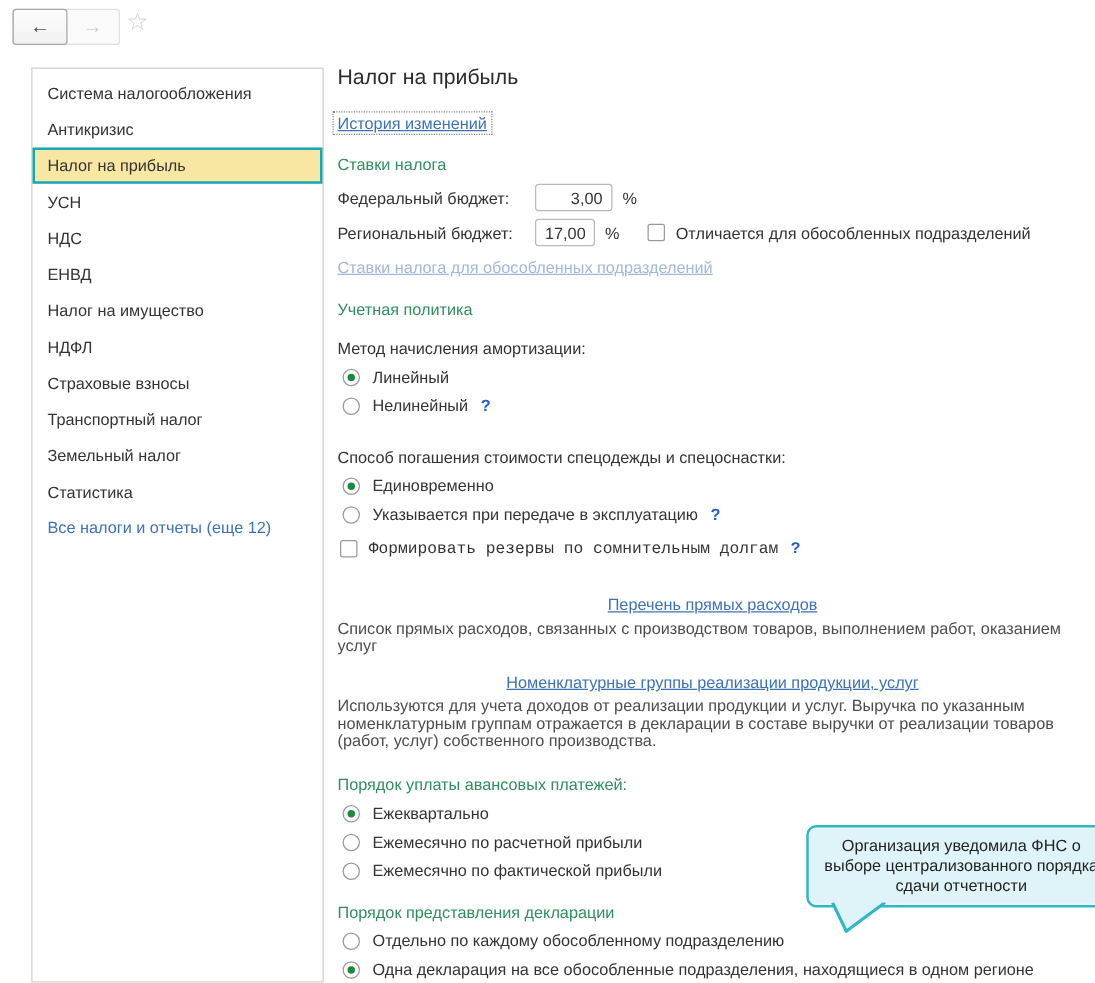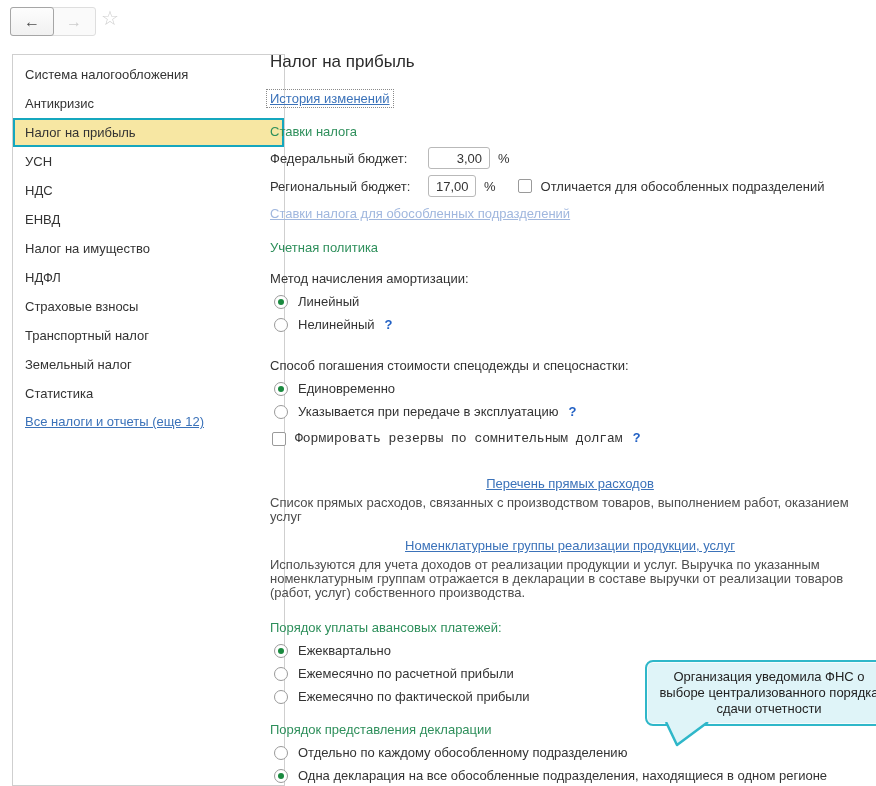--- a/index.html
+++ b/index.html
@@ -10,25 +10,25 @@
   .header{position:absolute;left:0;top:0;width:876px;height:48px;background:#fff;}
   .nav-group{position:absolute;left:10px;top:7px;width:86px;height:29px;border:1px solid #dedede;
     border-radius:3px;display:flex;background:#fafafa;}
   .nav-btn{flex:1;display:flex;align-items:center;justify-content:center;font-size:16px;cursor:default;}
   .nav-back{border:1px solid #a6a6a6;border-radius:3px;margin:-1px;background:linear-gradient(#fdfdfd,#f1f1f1);color:#4d4d4d;}
   .nav-fwd{color:#cccccc;}
   .star{position:absolute;left:101px;top:8px;font-size:20px;color:#cfcfcf;line-height:1;}
   .page-title{position:absolute;left:128px;top:11px;font-size:17px;color:#2b2b2b;}
 
   
-  .sidebar{position:absolute;left:12px;top:54px;width:273px;height:732px;border:1px solid #cfcfcf;
+  .sidebar{position:absolute;left:25px;top:54px;width:234px;height:732px;border:1px solid #cfcfcf;
     background:#fff;padding-top:5px;}
   .side-item{display:flex;align-items:center;height:29px;padding:0 12px;color:#333;cursor:pointer;}
   .side-item.selected{border:2px solid #15a7be;background:#f7e7a3;padding:0 10px;}
-  .side-more{display:inline-block;margin:6px 12px 0 12px;color:#3b72b9;text-decoration:underline;cursor:pointer;}
+  .side-more{display:inline-block;margin:6px 12px 0 12px;color:#3b72b9;cursor:pointer;}
 
   
   .main{position:absolute;left:270px;top:50px;width:600px;}
   .main-title{font-size:17px;color:#2b2b2b;margin:2px 0 0 0;font-weight:normal;}
   a.lnk{color:#3b72b9;text-decoration:underline;cursor:pointer;}
   a.lnk-pale{color:#a0b7de;text-decoration:underline;cursor:pointer;}
   .focus-dotted{display:inline-block;border:1px dotted #8a8a8a;padding:1px 3px;margin-left:-4px;}
   .history-row{margin-top:17px;}
   .sec-head{color:#2e8f5b;margin-top:16px;margin-bottom:8px;}
   .row{display:flex;align-items:center;margin-top:6px;}

